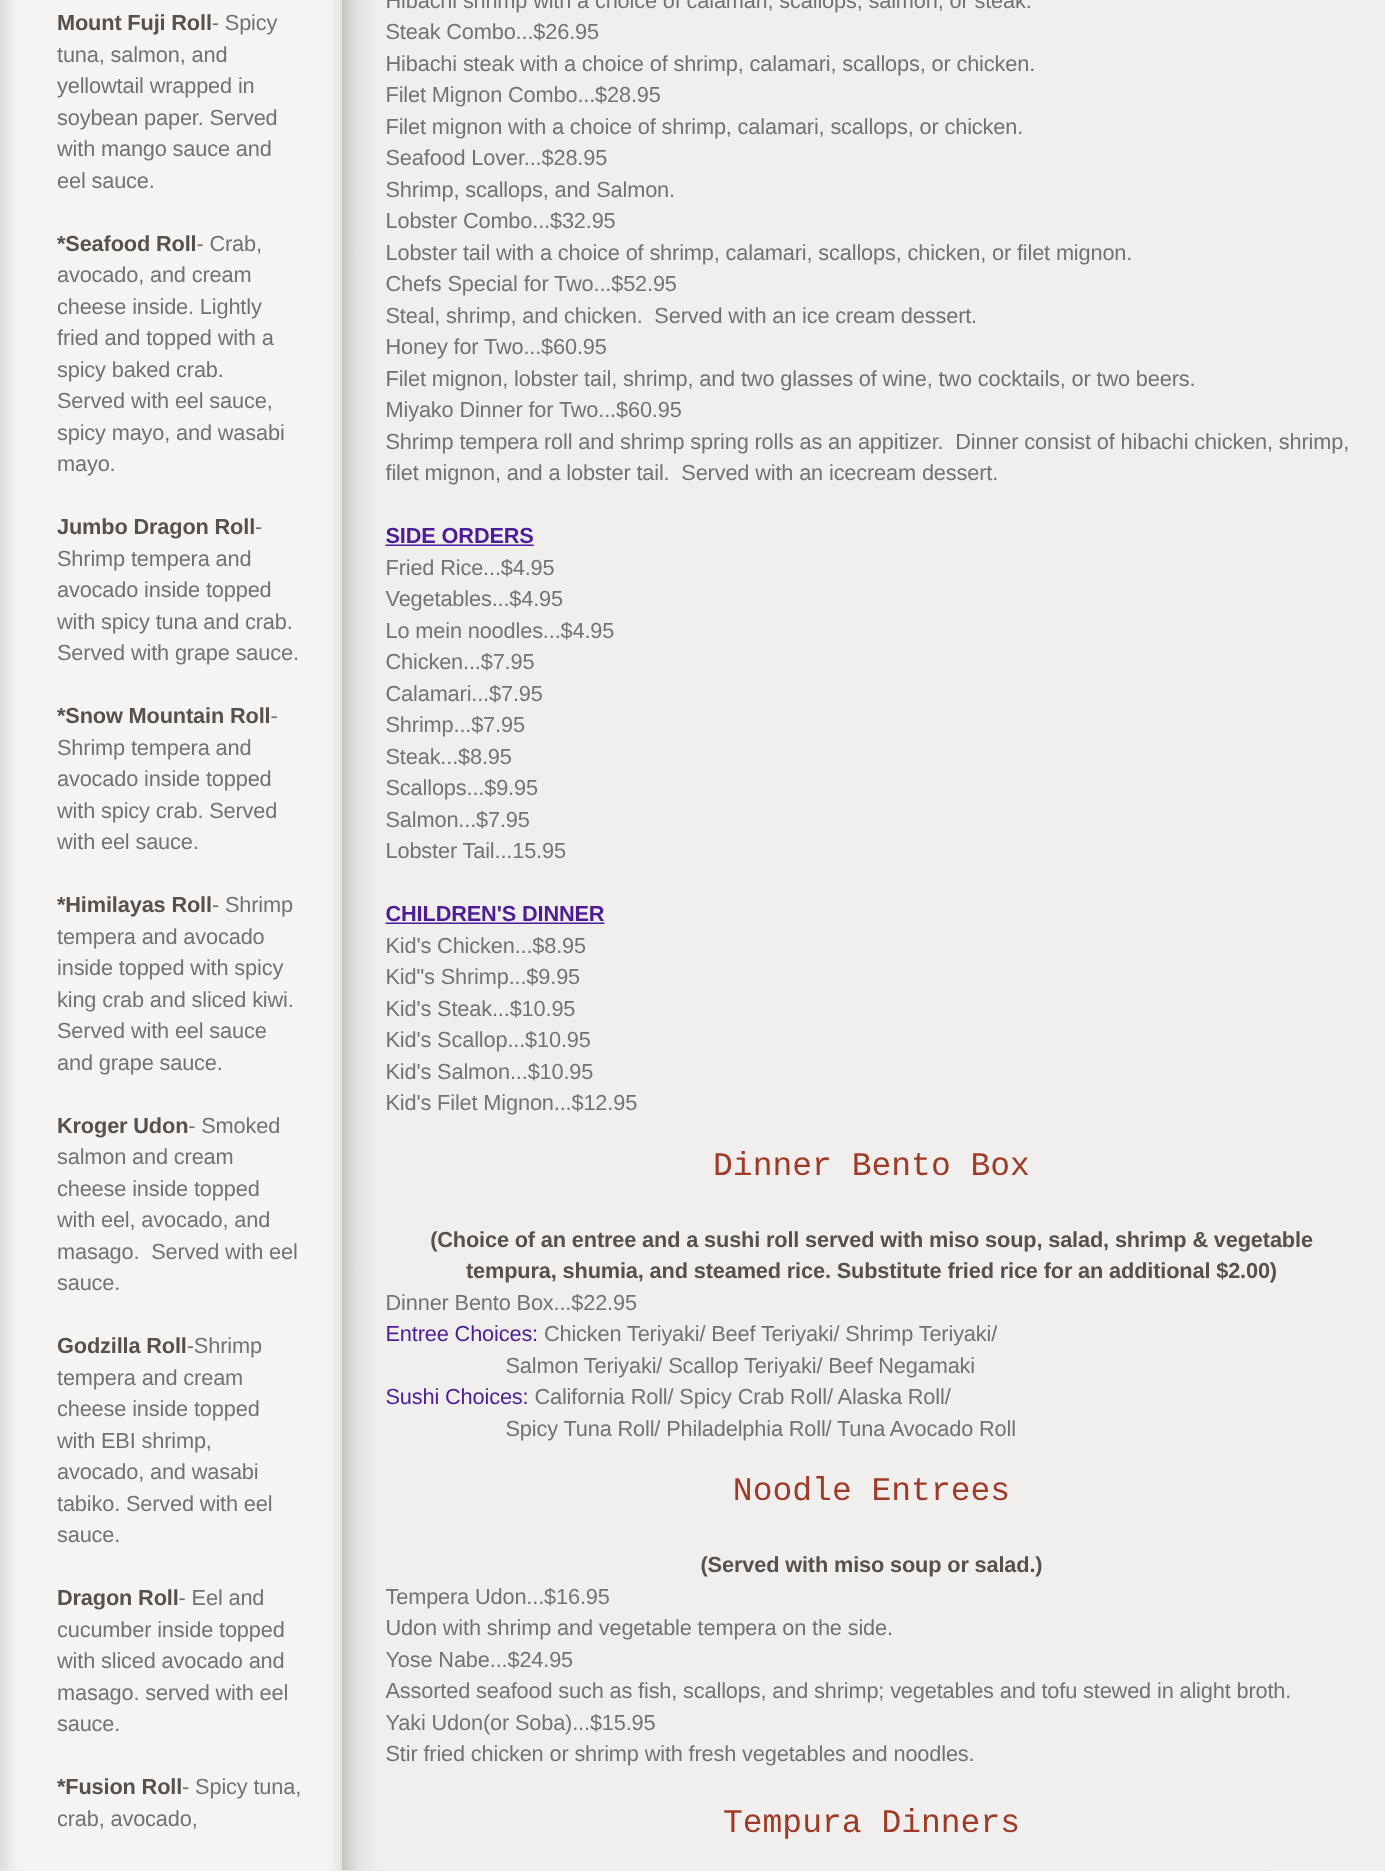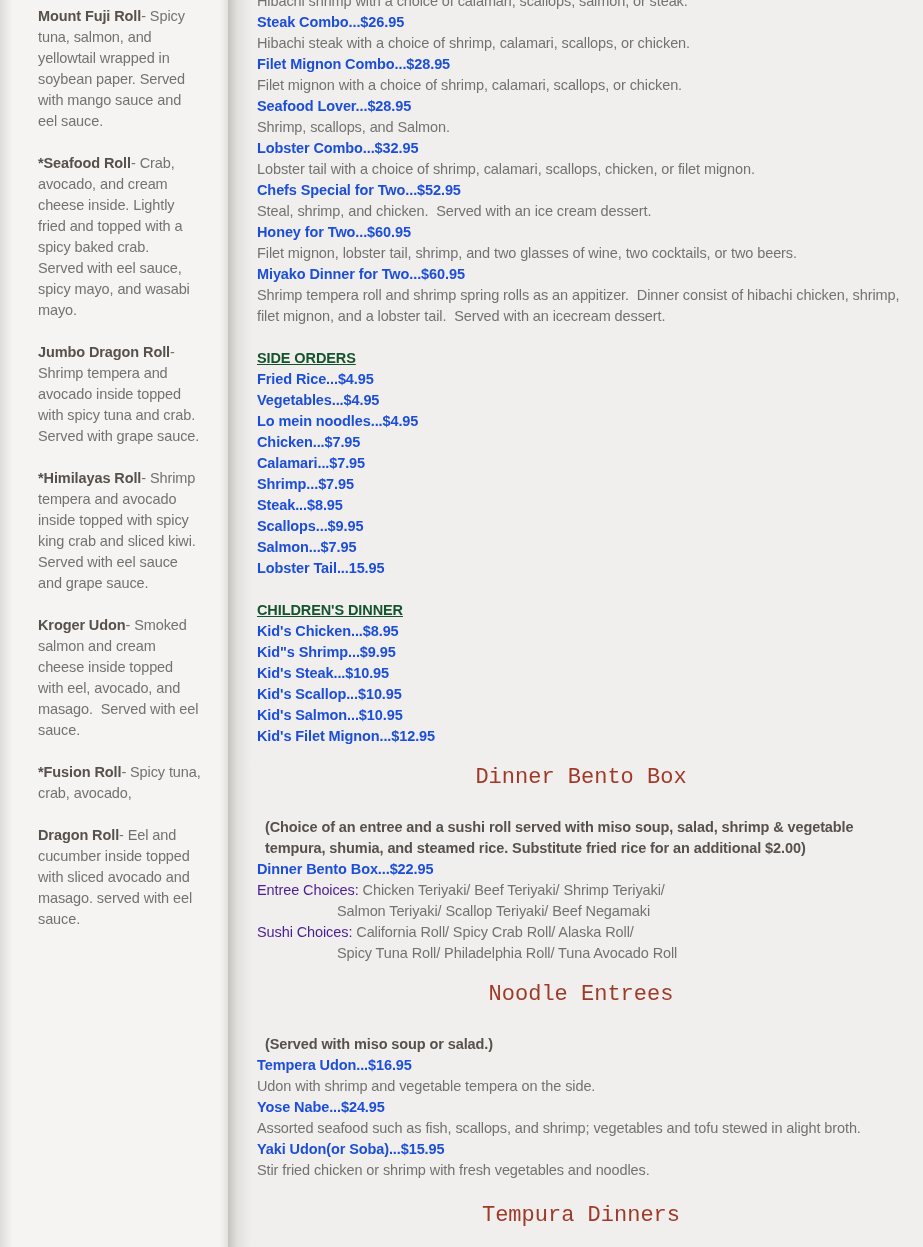--- a/index.html
+++ b/index.html
@@ -47,57 +47,59 @@
     position:absolute;left:250px;top:0;
     width:673px;
     box-sizing:border-box;
     padding:0 18px 0 7px;
     font-size:14.5px;line-height:21px;
     letter-spacing:-0.1px;
     color:#747270;
     white-space:pre-wrap;
   }
   .partial-line{margin-top:-9px;}
-  .item-name{font-weight:bold;color:#1d4ed8;}
+  .item-name{font-weight:normal;color:#737373;}
   .item-desc{}
   .subheading{
-    font-weight:bold;color:#14532d;
+    font-weight:bold;color:#4c1d95;
     text-decoration:underline;
     margin-top:21px;
   }
   .heading{
     font-family:Liberation Mono, monospace;
     font-size:22px;line-height:36px;
     letter-spacing:0;
     color:#9f3a28;
     text-align:center;
     font-weight:400;
     margin-top:13px;margin-bottom:21px;
   }
   .heading.spaced{}
   .heading.tail{margin-top:17px;margin-bottom:0;}
   .note{
     font-weight:bold;color:#57504b;
-    text-align:left;
+    text-align:center;
     max-width:632px;
     margin:0 auto;
   }
   .choice-label{font-weight:normal;color:#4c1d95;}
   .choice-cont{padding-left:80px;}
 </style>
 </head>
 <body>
 
 <div class="page">
   <div class="sidebar">
     <div id="roll-list">
         <div class="roll"><span class="roll-name">Mount Fuji Roll</span><span class="roll-desc">- Spicy tuna, salmon, and yellowtail wrapped in soybean paper. Served with mango sauce and eel sauce.</span></div>
         <div class="roll"><span class="roll-name">*Seafood Roll</span><span class="roll-desc">- Crab, avocado, and cream cheese inside. Lightly fried and topped with a spicy baked crab.  Served with eel sauce, spicy mayo, and wasabi mayo.</span></div>
         <div class="roll"><span class="roll-name">Jumbo Dragon Roll</span><span class="roll-desc">- Shrimp tempera and avocado inside topped with spicy tuna and crab. Served with grape sauce.</span></div>
+        <div class="roll"><span class="roll-name">*Snow Mountain Roll</span><span class="roll-desc">- Shrimp tempera and avocado inside topped with spicy crab. Served with eel sauce.</span></div>
         <div class="roll"><span class="roll-name">*Himilayas Roll</span><span class="roll-desc">- Shrimp tempera and avocado inside topped with spicy king crab and sliced kiwi.  Served with eel sauce and grape sauce.</span></div>
         <div class="roll"><span class="roll-name">Kroger Udon</span><span class="roll-desc">- Smoked salmon and cream cheese inside topped with eel, avocado, and masago.  Served with eel sauce.</span></div>
+        <div class="roll"><span class="roll-name">Godzilla Roll</span><span class="roll-desc">-Shrimp tempera and cream cheese inside topped with EBI shrimp, avocado, and wasabi tabiko. Served with eel sauce.</span></div>
+        <div class="roll"><span class="roll-name">Dragon Roll</span><span class="roll-desc">- Eel and cucumber inside topped with sliced avocado and masago. served with eel sauce.</span></div>
         <div class="roll"><span class="roll-name">*Fusion Roll</span><span class="roll-desc">- Spicy tuna, crab, avocado,</span></div>
-        <div class="roll"><span class="roll-name">Dragon Roll</span><span class="roll-desc">- Eel and cucumber inside topped with sliced avocado and masago. served with eel sauce.</span></div>
       </div>
   </div>
   <div class="shadow-strip"></div>
   <div class="main" id="menu-blocks"><div class="partial-line">Hibachi shrimp with a choice of calamari, scallops, salmon, or steak.</div><div class="item-name">Steak Combo...$26.95</div><div class="item-desc">Hibachi steak with a choice of shrimp, calamari, scallops, or chicken.</div><div class="item-name">Filet Mignon Combo...$28.95</div><div class="item-desc">Filet mignon with a choice of shrimp, calamari, scallops, or chicken.</div><div class="item-name">Seafood Lover...$28.95</div><div class="item-desc">Shrimp, scallops, and Salmon.</div><div class="item-name">Lobster Combo...$32.95</div><div class="item-desc">Lobster tail with a choice of shrimp, calamari, scallops, chicken, or filet mignon.</div><div class="item-name">Chefs Special for Two...$52.95</div><div class="item-desc">Steal, shrimp, and chicken.  Served with an ice cream dessert.</div><div class="item-name">Honey for Two...$60.95</div><div class="item-desc">Filet mignon, lobster tail, shrimp, and two glasses of wine, two cocktails, or two beers.</div><div class="item-name">Miyako Dinner for Two...$60.95</div><div class="item-desc">Shrimp tempera roll and shrimp spring rolls as an appitizer.  Dinner consist of hibachi chicken, shrimp, filet mignon, and a lobster tail.  Served with an icecream dessert.</div><div class="subheading">SIDE ORDERS</div><div class="item-name">Fried Rice...$4.95</div><div class="item-name">Vegetables...$4.95</div><div class="item-name">Lo mein noodles...$4.95</div><div class="item-name">Chicken...$7.95</div><div class="item-name">Calamari...$7.95</div><div class="item-name">Shrimp...$7.95</div><div class="item-name">Steak...$8.95</div><div class="item-name">Scallops...$9.95</div><div class="item-name">Salmon...$7.95</div><div class="item-name">Lobster Tail...15.95</div><div class="subheading">CHILDREN'S DINNER</div><div class="item-name">Kid's Chicken...$8.95</div><div class="item-name">Kid"s Shrimp...$9.95</div><div class="item-name">Kid's Steak...$10.95</div><div class="item-name">Kid's Scallop...$10.95</div><div class="item-name">Kid's Salmon...$10.95</div><div class="item-name">Kid's Filet Mignon...$12.95</div><div class="heading">Dinner Bento Box</div><div class="note">(Choice of an entree and a sushi roll served with miso soup, salad, shrimp &amp; vegetable tempura, shumia, and steamed rice. Substitute fried rice for an additional $2.00)</div><div class="item-name">Dinner Bento Box...$22.95</div><div class="choice-line"><span class="choice-label">Entree Choices:</span><span class="choice-text"> Chicken Teriyaki/ Beef Teriyaki/ Shrimp Teriyaki/</span></div><div class="choice-cont">Salmon Teriyaki/ Scallop Teriyaki/ Beef Negamaki</div><div class="choice-line"><span class="choice-label">Sushi Choices:</span><span class="choice-text"> California Roll/ Spicy Crab Roll/ Alaska Roll/</span></div><div class="choice-cont">Spicy Tuna Roll/ Philadelphia Roll/ Tuna Avocado Roll</div><div class="heading spaced">Noodle Entrees</div><div class="note">(Served with miso soup or salad.)</div><div class="item-name">Tempera Udon...$16.95</div><div class="item-desc">Udon with shrimp and vegetable tempera on the side.</div><div class="item-name">Yose Nabe...$24.95</div><div class="item-desc">Assorted seafood such as fish, scallops, and shrimp; vegetables and tofu stewed in alight broth.</div><div class="item-name">Yaki Udon(or Soba)...$15.95</div><div class="item-desc">Stir fried chicken or shrimp with fresh vegetables and noodles.</div><div class="heading tail">Tempura Dinners</div></div>
 </div>
 
 </body></html>

